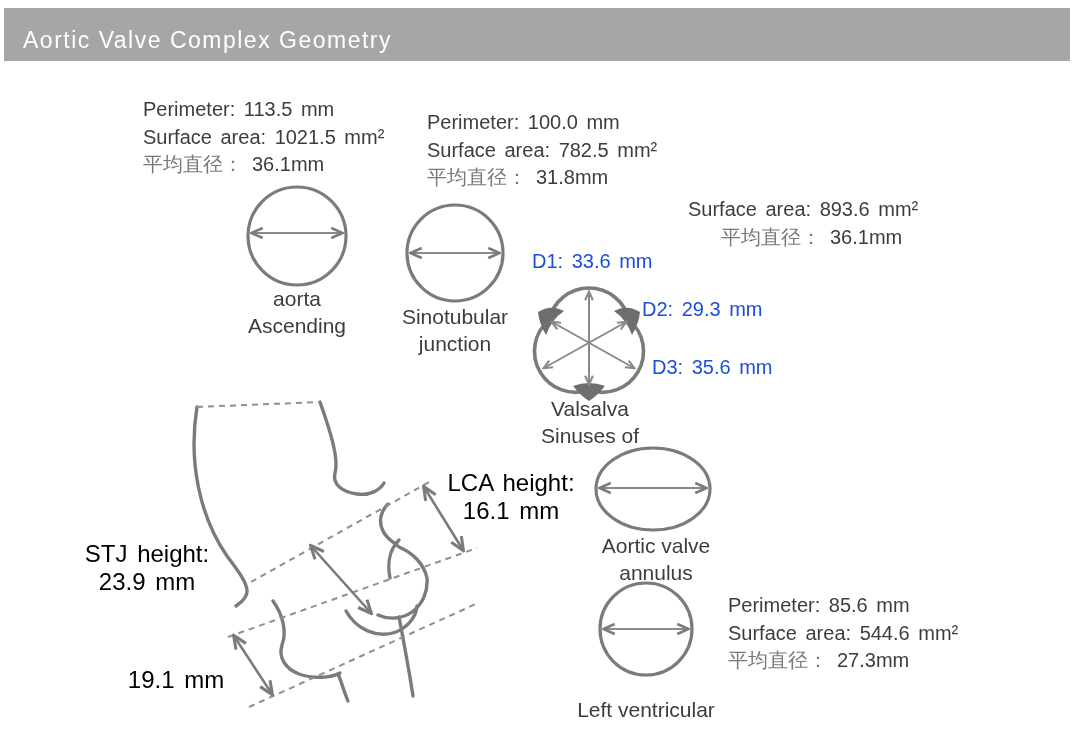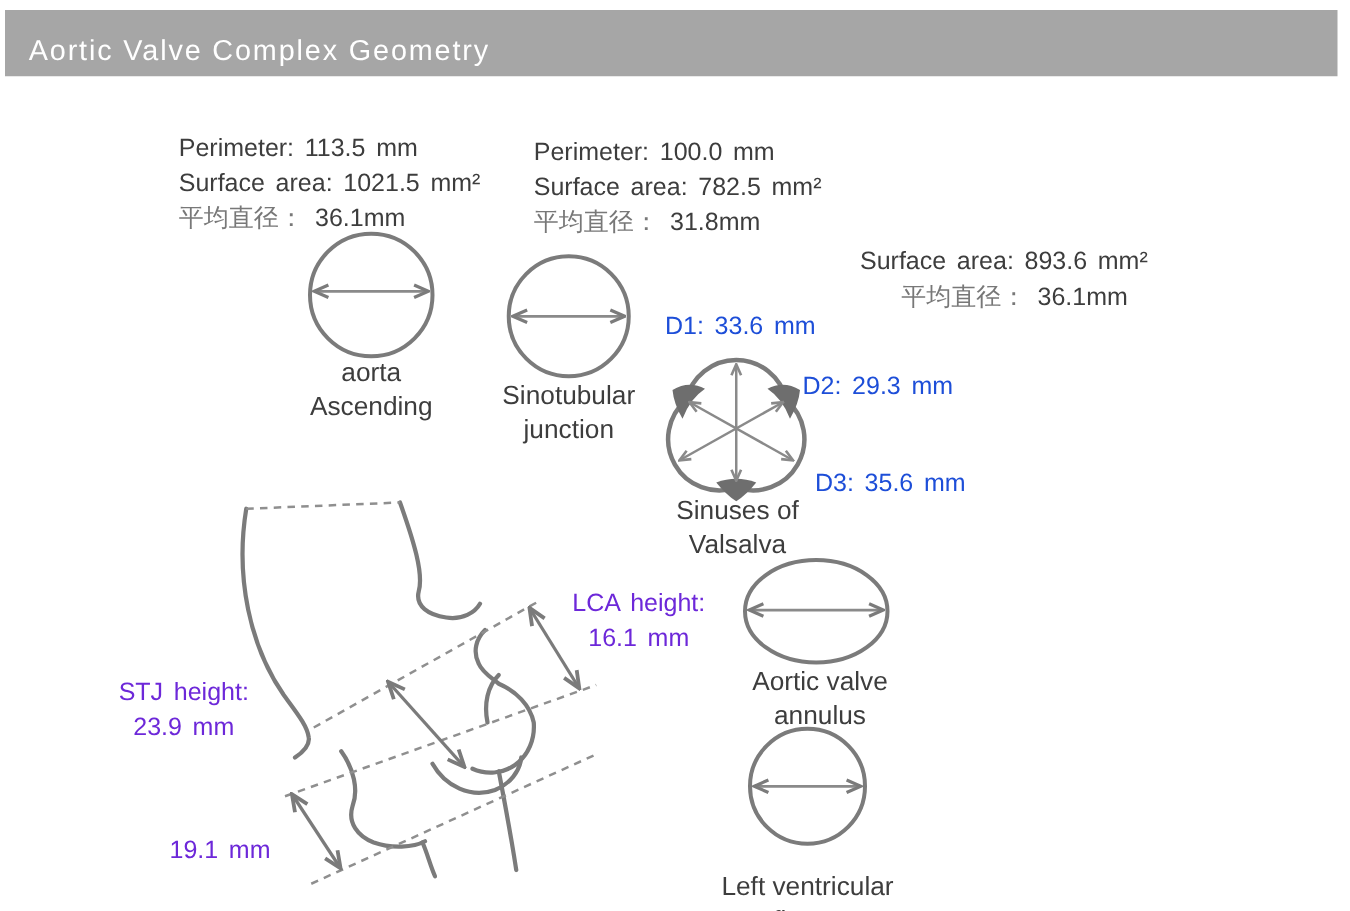--- a/index.html
+++ b/index.html
@@ -8,21 +8,21 @@
   .titlebar{position:absolute;left:4px;top:8px;width:1066px;height:53px;background:#a6a6a6;
             display:flex;align-items:flex-end;padding:0 0 7px 19px;box-sizing:border-box;}
   .titlebar .ttl{color:#ffffff;font-size:23px;letter-spacing:1.5px;font-weight:400;}
   svg.art{position:absolute;left:0;top:0;width:1080px;height:729px;}
   .meas{position:absolute;color:#3d3d3d;font-size:20px;line-height:27.5px;white-space:nowrap;word-spacing:3px;}
   .meas .indent{padding-left:33px;}
   .zh{color:#787878;font-family:"DejaVu Serif","Liberation Serif",serif;}
   .zhv{color:#3d3d3d;margin-left:9px;}
   .slabel{position:absolute;color:#3d3d3d;font-size:21px;line-height:27px;text-align:center;}
   .dlabel{position:absolute;color:#1d4ed8;font-size:20px;white-space:nowrap;word-spacing:3px;}
-  .hlabel{position:absolute;color:#6d28d9;font-size:20px;line-height:28px;text-align:center;word-spacing:3px;}
+  .hlabel{position:absolute;color:#000000;font-size:24px;line-height:28px;text-align:center;word-spacing:3px;}
 </style>
 </head>
 <body>
 
 <div class="stage">
 
   <div class="titlebar">
     <span class="ttl">Aortic Valve Complex Geometry</span>
   </div>
 
@@ -79,63 +79,68 @@
       <line x1="228" y1="637" x2="477" y2="548"></line>
       <line x1="249" y1="707" x2="478" y2="603"></line>
     </g>
     <g stroke="#7b7b7b" stroke-width="2.6">
       <line x1="311" y1="546" x2="371" y2="613" marker-start="url(#ah)" marker-end="url(#ah)"></line>
       <line x1="424" y1="487" x2="463" y2="550" marker-start="url(#ah)" marker-end="url(#ah)"></line>
       <line x1="234" y1="636" x2="272" y2="694" marker-start="url(#ah)" marker-end="url(#ah)"></line>
     </g>
   </svg>
 
-  <div class="meas" style="left:143px;top:106px">
+  <div class="meas" style="left:143px;top:96px">
     <div>Perimeter: 113.5 mm</div>
     <div>Surface area: 1021.5 mm²</div>
     <div><span class="zh">平均直径：</span><span class="zhv">36.1mm</span></div>
   </div>
 
   <div class="meas" style="left:427px;top:109px">
     <div>Perimeter: 100.0 mm</div>
     <div>Surface area: 782.5 mm²</div>
     <div><span class="zh">平均直径：</span><span class="zhv">31.8mm</span></div>
   </div>
 
   <div class="meas" style="left:688px;top:196px">
     <div>Surface area: 893.6 mm²</div>
     <div class="indent"><span class="zh">平均直径：</span><span class="zhv">36.1mm</span></div>
   </div>
 
 
+  <div class="meas" style="left:728px;top:592px">
+    <div>Perimeter: 85.6 mm</div>
+    <div>Surface area: 544.6 mm²</div>
+    <div><span class="zh">平均直径：</span><span class="zhv">27.3mm</span></div>
+  </div>
 
   <div class="slabel" style="left:207px;top:285px;width:180px">
     <div>aorta</div>
     <div>Ascending</div>
   </div>
   <div class="slabel" style="left:365px;top:303px;width:180px">
     <div>Sinotubular</div>
     <div>junction</div>
   </div>
   <div class="slabel" style="left:500px;top:395px;width:180px">
+    <div>Valsalva</div>
     <div>Sinuses of</div>
-    <div>Valsalva</div>
   </div>
   <div class="slabel" style="left:566px;top:532px;width:180px">
     <div>Aortic valve</div>
     <div>annulus</div>
   </div>
   <div class="slabel" style="left:546px;top:696px;width:200px">
     <div>Left ventricular</div>
     <div>outflow tract</div>
   </div>
 
   <div class="dlabel" style="left:532px;top:250px">D1: 33.6 mm</div>
   <div class="dlabel" style="left:642px;top:298px">D2: 29.3 mm</div>
-  <div class="dlabel" style="left:652px;top:376px">D3: 35.6 mm</div>
+  <div class="dlabel" style="left:652px;top:356px">D3: 35.6 mm</div>
 
   <div class="hlabel" style="left:72px;top:540px;width:150px">
     <div>STJ height:</div>
     <div>23.9 mm</div>
   </div>
   <div class="hlabel" style="left:436px;top:469px;width:150px">
     <div>LCA height:</div>
     <div>16.1 mm</div>
   </div>
   <div class="hlabel" style="left:100px;top:666px;width:152px">

